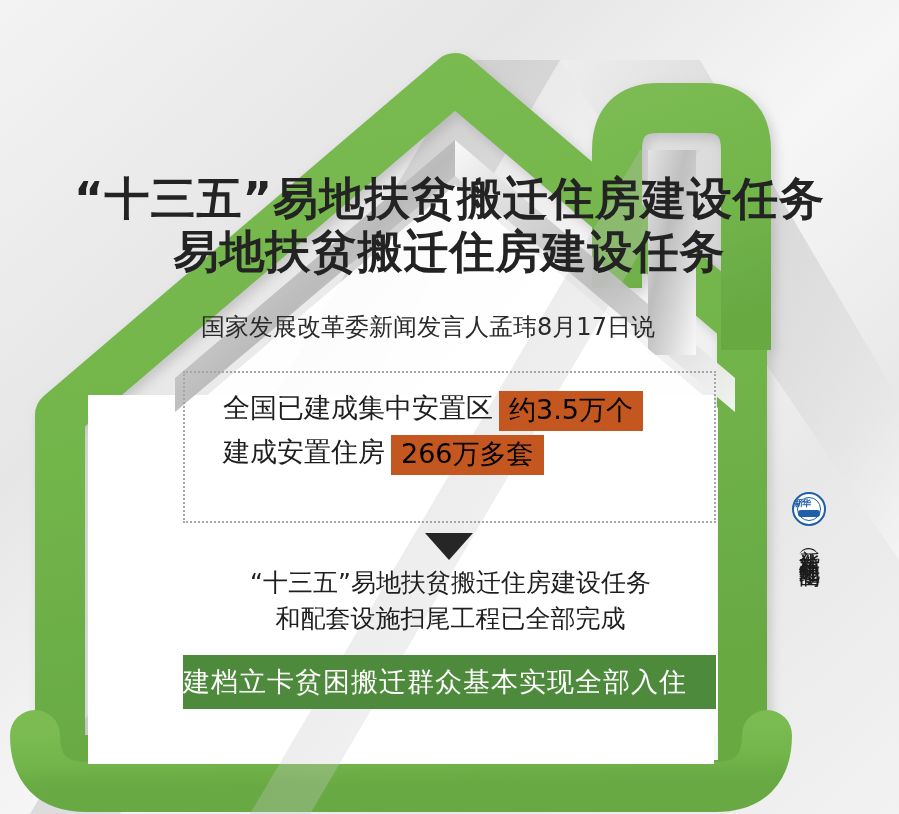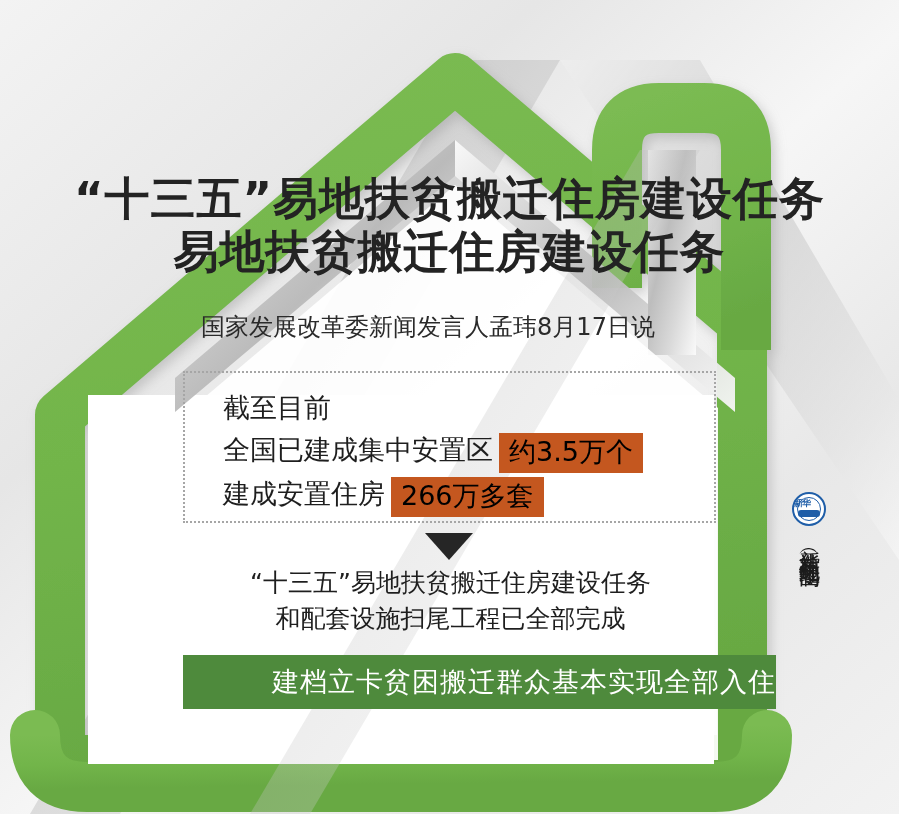--- a/index.html
+++ b/index.html
@@ -135,27 +135,27 @@
     line-height: 36px;
     color: #1e1e1e;
     white-space: nowrap;
   }
 
   
   .banner {
     position: absolute;
     left: 183px;
     top: 655px;
-    width: 593px;
+    width: 533px;
     height: 54px;
     background: #4e8a3c;
     z-index: 6;
     display: flex;
     align-items: center;
-    justify-content: flex-end;
+    justify-content: flex-start;
   }
   .banner-text {
     font-family: "DejaVu Sans", "Liberation Sans", sans-serif;
     font-size: 27px;
     color: #ffffff;
     letter-spacing: 1px;
     white-space: nowrap;
   }
 
   
@@ -295,21 +295,20 @@
 
   <div class="title-block">
     <div class="title-line l1">“十三五”易地扶贫搬迁住房建设任务</div>
     <div class="title-line l2">易地扶贫搬迁住房建设任务</div>
   </div>
 
   <div class="subtitle">国家发展改革委新闻发言人孟玮8月17日说</div>
 
   <div class="stats-panel">
     <div class="stats-inner">
-      <span class="stat-row">截至目前</span>
       <span class="stat-row">
         <span>全国已建成集中安置区</span><span class="hl">约3.5万个</span>
       </span>
       <span class="stat-row">
         <span>建成安置住房</span><span class="hl">266万多套</span>
       </span>
     </div>
   </div>
 
   <div class="arrow-down"></div>

